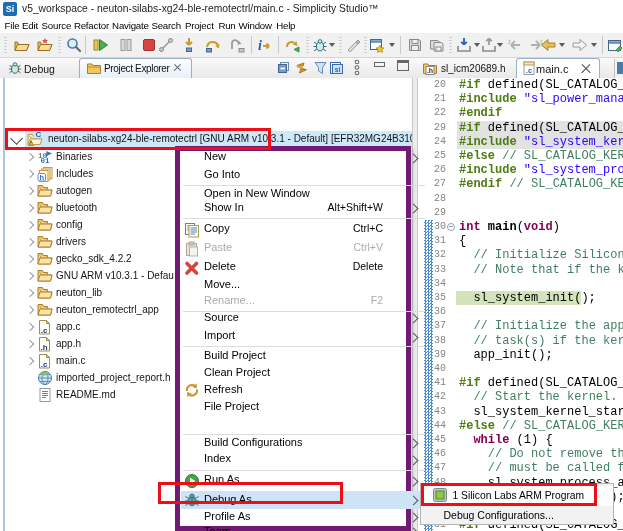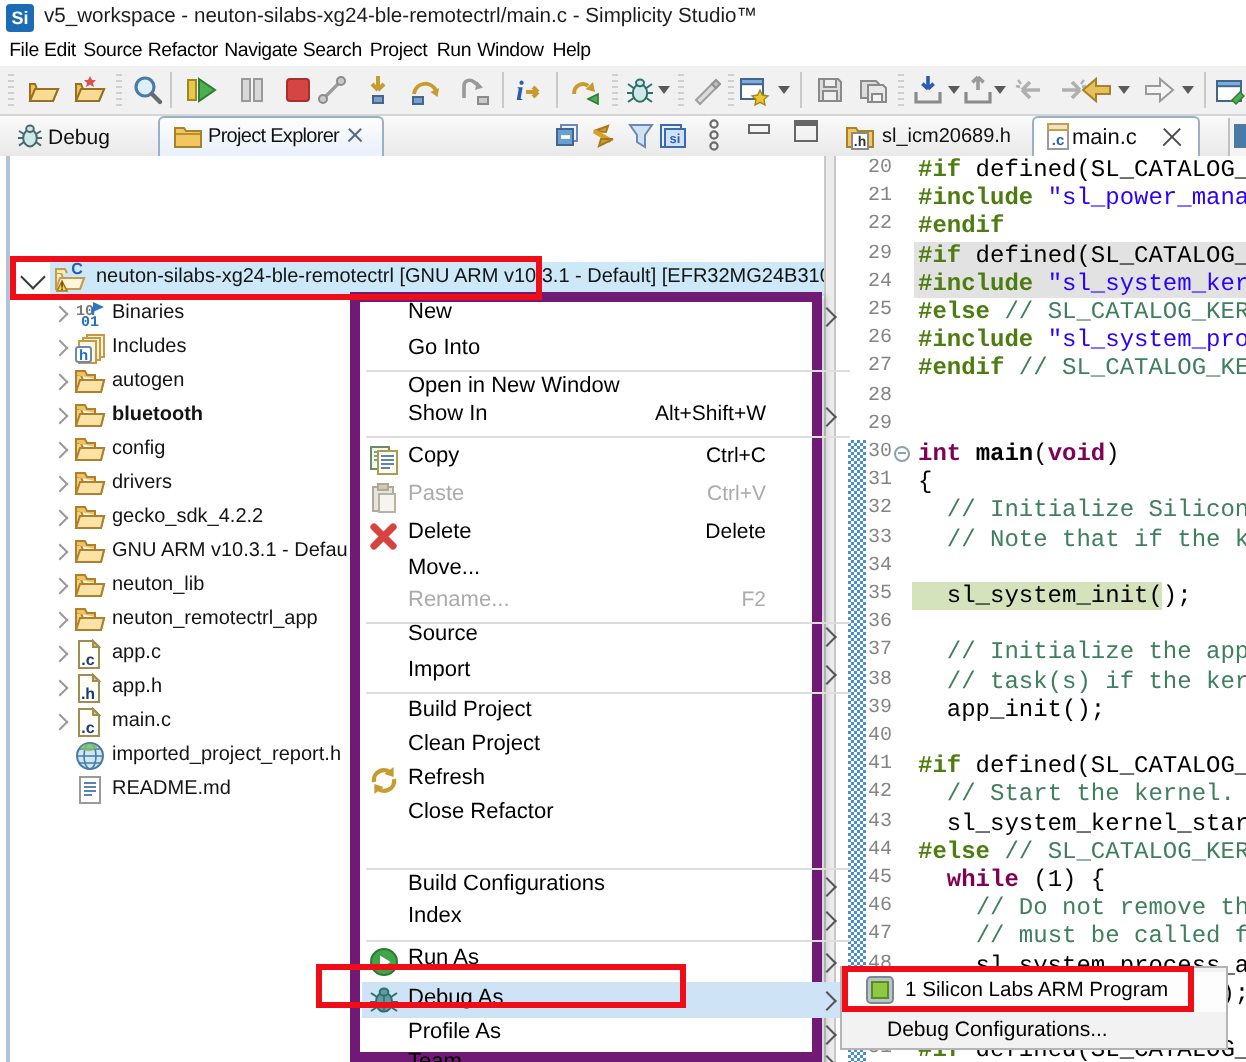--- a/index.html
+++ b/index.html
@@ -301,21 +301,21 @@
     <path d="M1 4.5 L1 2.5 L5.5 2.5 L6.5 4.5 L10.5 4.5 L10.5 6.5" fill="#f0c25e" stroke="#b07f2e" stroke-width="1"></path>
     <path d="M1 13 L3 7 L15 7 L13.5 13 Z" fill="#fbe3a5" stroke="#b07f2e" stroke-width="1"></path>
   </svg>
 <div class="trow" style="left:56px;top:184.5px;">autogen</div>
 <div style="position:absolute;left:27px;top:204.5px;width:5px;height:5px;border-top:1.4px solid #9a9a9a;border-right:1.4px solid #9a9a9a;transform:rotate(45deg);"></div>
 <svg style="position:absolute;left:37px;top:199.5px;" width="17" height="17" viewBox="0 0 17 17">
     <path d="M1 4.5 L1 13 L13.5 13 L15 7 L4.5 7 L3.5 4.5 Z" fill="#f5ce77" stroke="#b07f2e" stroke-width="1"></path>
     <path d="M1 4.5 L1 2.5 L5.5 2.5 L6.5 4.5 L10.5 4.5 L10.5 6.5" fill="#f0c25e" stroke="#b07f2e" stroke-width="1"></path>
     <path d="M1 13 L3 7 L15 7 L13.5 13 Z" fill="#fbe3a5" stroke="#b07f2e" stroke-width="1"></path>
   </svg>
-<div class="trow" style="left:56px;top:201.5px;font-weight:bold;">bluetooth</div>
+<div class="trow" style="left:56px;top:201.5px;">bluetooth</div>
 <div style="position:absolute;left:27px;top:221.5px;width:5px;height:5px;border-top:1.4px solid #9a9a9a;border-right:1.4px solid #9a9a9a;transform:rotate(45deg);"></div>
 <svg style="position:absolute;left:37px;top:216.5px;" width="17" height="17" viewBox="0 0 17 17">
     <path d="M1 4.5 L1 13 L13.5 13 L15 7 L4.5 7 L3.5 4.5 Z" fill="#f5ce77" stroke="#b07f2e" stroke-width="1"></path>
     <path d="M1 4.5 L1 2.5 L5.5 2.5 L6.5 4.5 L10.5 4.5 L10.5 6.5" fill="#f0c25e" stroke="#b07f2e" stroke-width="1"></path>
     <path d="M1 13 L3 7 L15 7 L13.5 13 Z" fill="#fbe3a5" stroke="#b07f2e" stroke-width="1"></path>
   </svg>
 <div class="trow" style="left:56px;top:218.5px;">config</div>
 <div style="position:absolute;left:27px;top:238.5px;width:5px;height:5px;border-top:1.4px solid #9a9a9a;border-right:1.4px solid #9a9a9a;transform:rotate(45deg);"></div>
 <svg style="position:absolute;left:37px;top:233.5px;" width="17" height="17" viewBox="0 0 17 17">
     <path d="M1 4.5 L1 13 L13.5 13 L15 7 L4.5 7 L3.5 4.5 Z" fill="#f5ce77" stroke="#b07f2e" stroke-width="1"></path>
@@ -493,21 +493,21 @@
 <div class="msep" style="top:195.0px"></div>
 <div class="mi" style="top:197.5px">Build Project</div>
 <div class="mi" style="top:214.5px">Clean Project</div>
 <div class="mi" style="top:231.5px">Refresh</div>
 <svg style="position:absolute;left:4px;top:231.0px;" width="16" height="16" viewBox="0 0 16 16">
       <path d="M3 9 A5 5 0 0 1 12 5.2" fill="none" stroke="#c79b2e" stroke-width="2.2"></path>
       <path d="M12.8 1.5 L12.8 6.5 L8.2 5 Z" fill="#c79b2e"></path>
       <path d="M13 7.5 A5 5 0 0 1 4 11.3" fill="none" stroke="#c79b2e" stroke-width="2.2"></path>
       <path d="M3.2 15 L3.2 10 L7.8 11.5 Z" fill="#c79b2e"></path>
     </svg>
-<div class="mi" style="top:248.5px">Close Refactor</div>
+<div class="mi" style="top:248.5px">File Project</div>
 <div class="msep" style="top:282.5px"></div>
 <div class="mi" style="top:284.5px">Build Configurations</div>
 <div class="arr" style="top:289.0px"></div>
 <div class="mi" style="top:301.0px">Index</div>
 <div class="arr" style="top:305.5px"></div>
 <div class="msep" style="top:319.0px"></div>
 <div class="mi" style="top:322.0px">Run As</div>
 <div class="arr" style="top:326.5px"></div>
 <svg style="position:absolute;left:4px;top:321.5px;" width="16" height="16" viewBox="0 0 16 16">
       <circle cx="8" cy="8" r="6.5" fill="#3fa648" stroke="#2c7a33"></circle>

